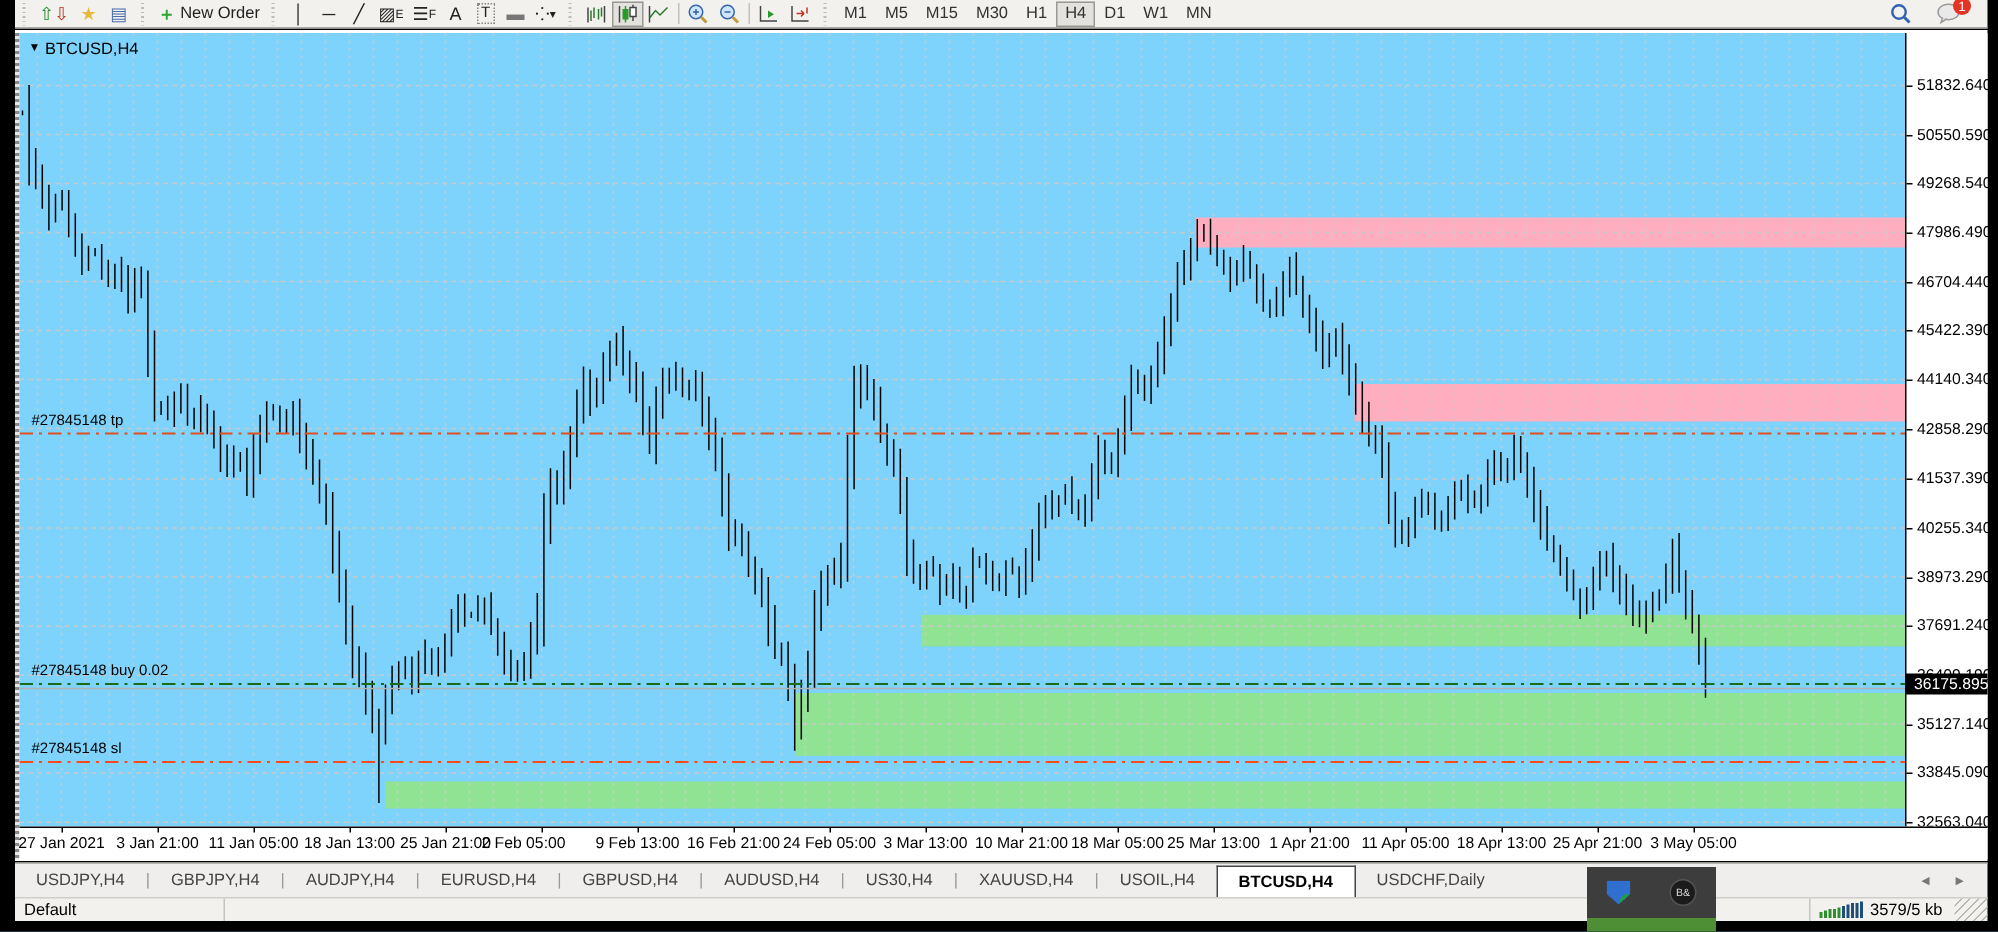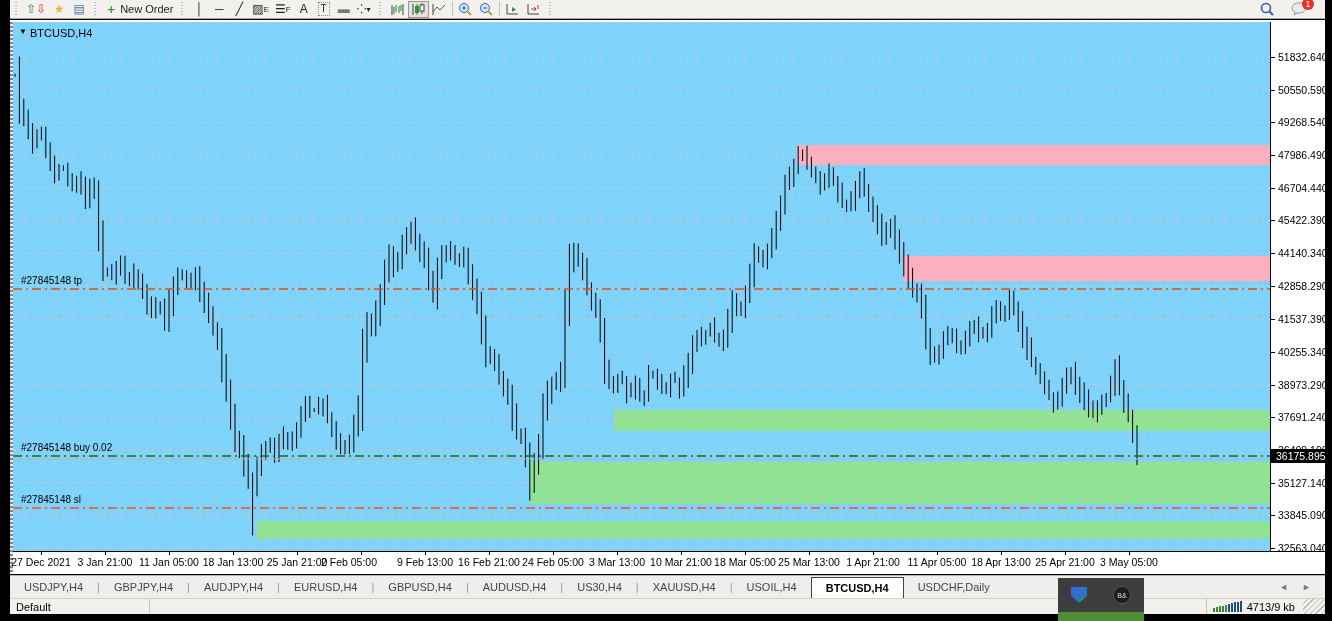--- a/index.html
+++ b/index.html
@@ -168,20 +168,31 @@
       </svg>
   </div>
   <div class="tbtn">
     <svg width="15" height="13">
         <path d="M2 1 L2 11 L13 11" stroke="#444" fill="none"></path>
         <path d="M5 6 H10 M10 6 L8 4 M10 6 L8 8" stroke="#c03424" fill="none"></path>
         <path d="M12 2 L12 6" stroke="#c03424"></path>
       </svg>
   </div>
   <div class="grip"></div>
+  <div id="tfgroup" style="display:flex;align-items:center">
+      <div class="tbtn tf">M1</div>
+      <div class="tbtn tf">M5</div>
+      <div class="tbtn tf">M15</div>
+      <div class="tbtn tf">M30</div>
+      <div class="tbtn tf">H1</div>
+      <div class="tbtn tf pressed">H4</div>
+      <div class="tbtn tf">D1</div>
+      <div class="tbtn tf">W1</div>
+      <div class="tbtn tf">MN</div>
+    </div>
   <div style="margin-left:auto;display:flex;align-items:center;gap:10px;padding-right:14px">
     <div class="tbtn">
       <svg width="16" height="15">
           <circle cx="7" cy="6" r="4.5" fill="none" stroke="#2f63b0" stroke-width="1.6"></circle>
           <path d="M10.5 9.5 L14 13" stroke="#2f63b0" stroke-width="2"></path>
         </svg>
     </div>
     <div class="tbtn" style="position:relative">
       <svg width="17" height="14">
           <ellipse cx="8" cy="6" rx="7" ry="5.2" fill="#e9e9e9" stroke="#9a9a9a"></ellipse>
@@ -239,21 +250,21 @@
     <div class="ylab" style="top: 422.053px;">36409.190</div>
     <div class="ytick" style="top: 460.725px;"></div>
     <div class="ylab" style="top: 454.725px;">35127.140</div>
     <div class="ytick" style="top: 493.397px;"></div>
     <div class="ylab" style="top: 487.397px;">33845.090</div>
     <div class="ytick" style="top: 526.069px;"></div>
     <div class="ylab" style="top: 520.069px;">32563.040</div>
   </div>
 <div id="xaxis" class="abs">
     <div class="xtick" style="left: 28px;"></div>
-    <div class="xlab" style="left: 28px;">27 Dec 2021</div>
+    <div class="xlab" style="left: 28px;">27 Jan 2021</div>
     <div class="xtick" style="left: 92px;"></div>
     <div class="xlab" style="left: 92px;">3 Jan 21:00</div>
     <div class="xtick" style="left: 156px;"></div>
     <div class="xlab" style="left: 156px;">11 Jan 05:00</div>
     <div class="xtick" style="left: 220px;"></div>
     <div class="xlab" style="left: 220px;">18 Jan 13:00</div>
     <div class="xtick" style="left: 284px;"></div>
     <div class="xlab" style="left: 284px;">25 Jan 21:00</div>
     <div class="xtick" style="left: 348px;"></div>
     <div class="xlab" style="left: 336px;">2 Feb 05:00</div>
@@ -323,21 +334,21 @@
         <div style="height: 4.8px; background: rgb(47, 143, 47);"></div>
         <div style="height: 5.6px; background: rgb(47, 143, 47);"></div>
         <div style="height: 6.4px; background: rgb(47, 143, 47);"></div>
         <div style="height: 7.2px; background: rgb(47, 143, 47);"></div>
         <div style="height: 8px; background: rgb(31, 78, 121);"></div>
         <div style="height: 8.8px; background: rgb(31, 78, 121);"></div>
         <div style="height: 9.6px; background: rgb(31, 78, 121);"></div>
         <div style="height: 10.4px; background: rgb(31, 78, 121);"></div>
         <div style="height: 11.2px; background: rgb(31, 78, 121);"></div>
       </div>
-    <span>4713/9 kb</span>
+    <span>3579/5 kb</span>
   </div>
   <div id="resizegrip"></div>
 </div>
 
 <div id="sliver" class="abs"></div>
 <div id="tray" class="abs">
   <div id="shield"></div>
   <div id="bo">B&amp;</div>
 </div>
 

